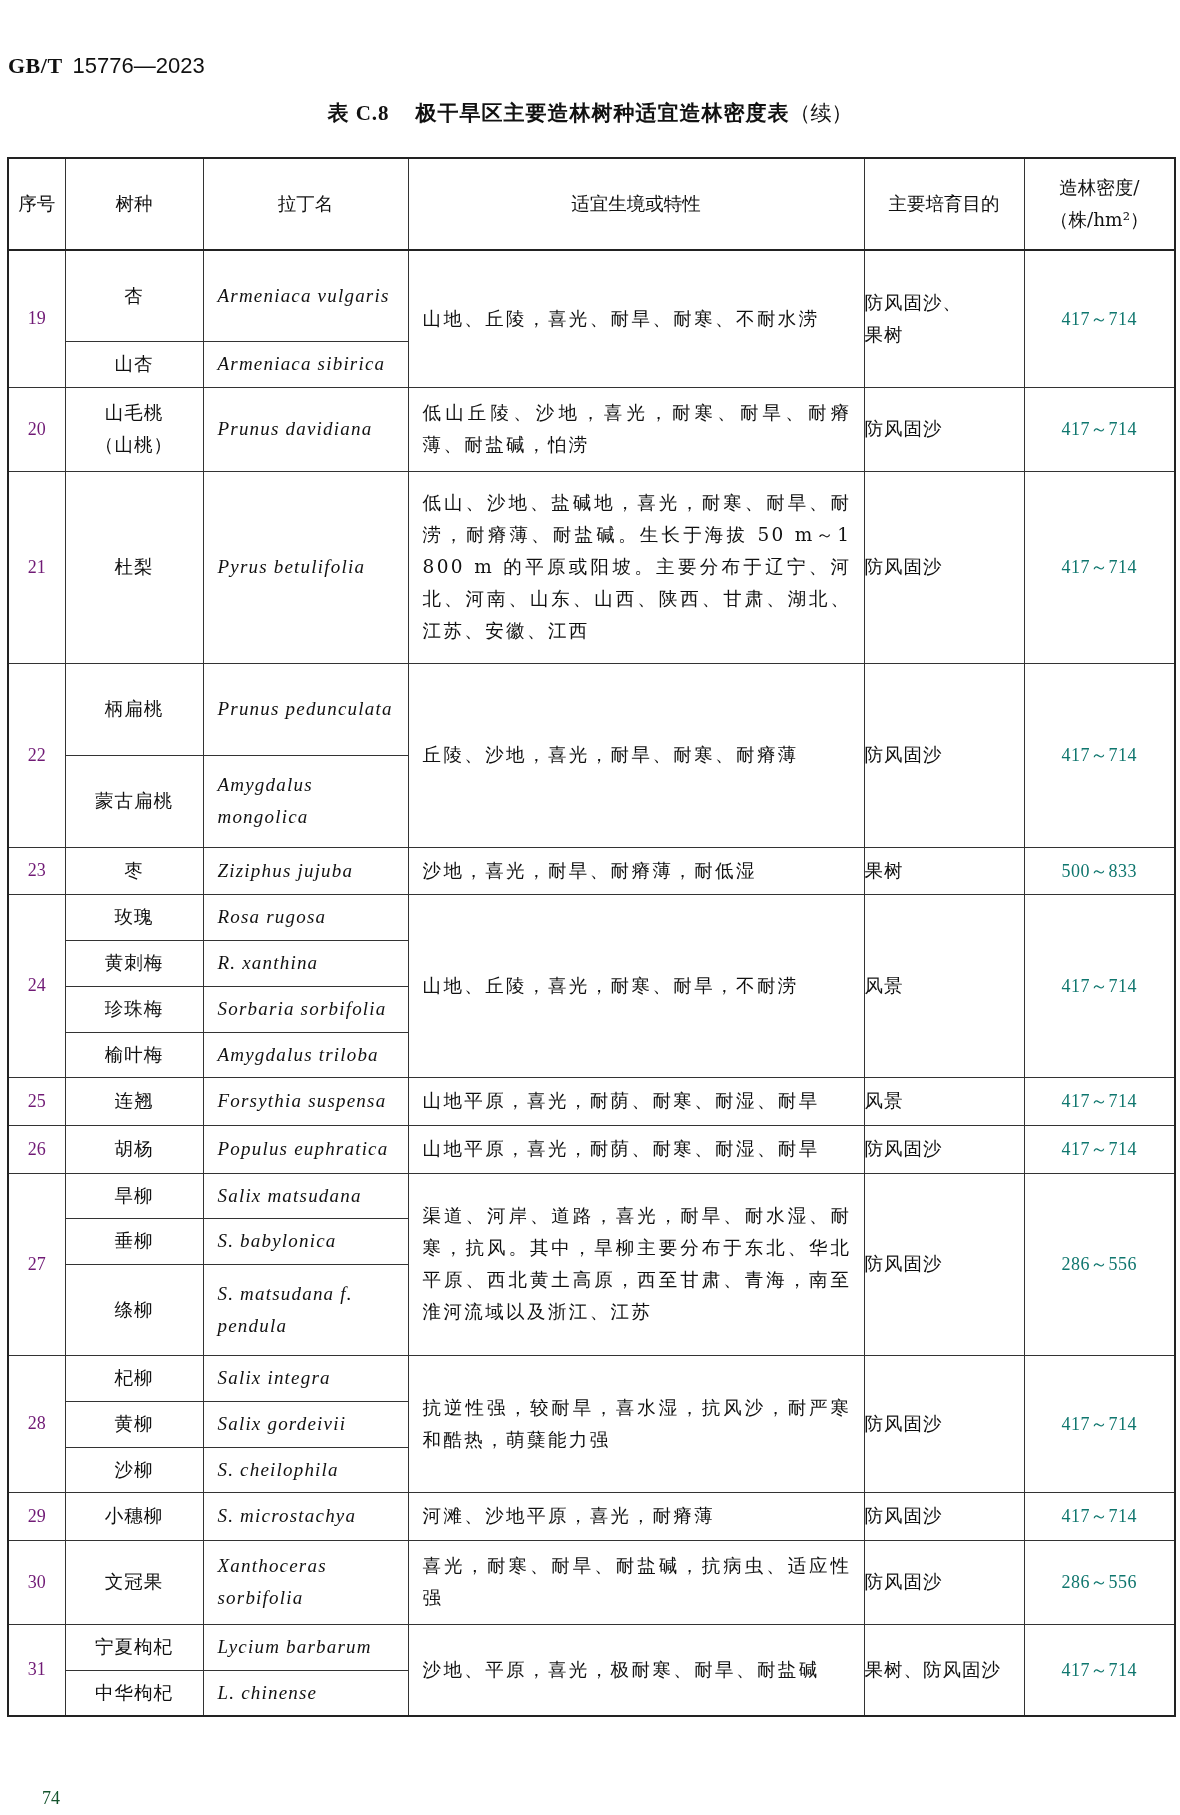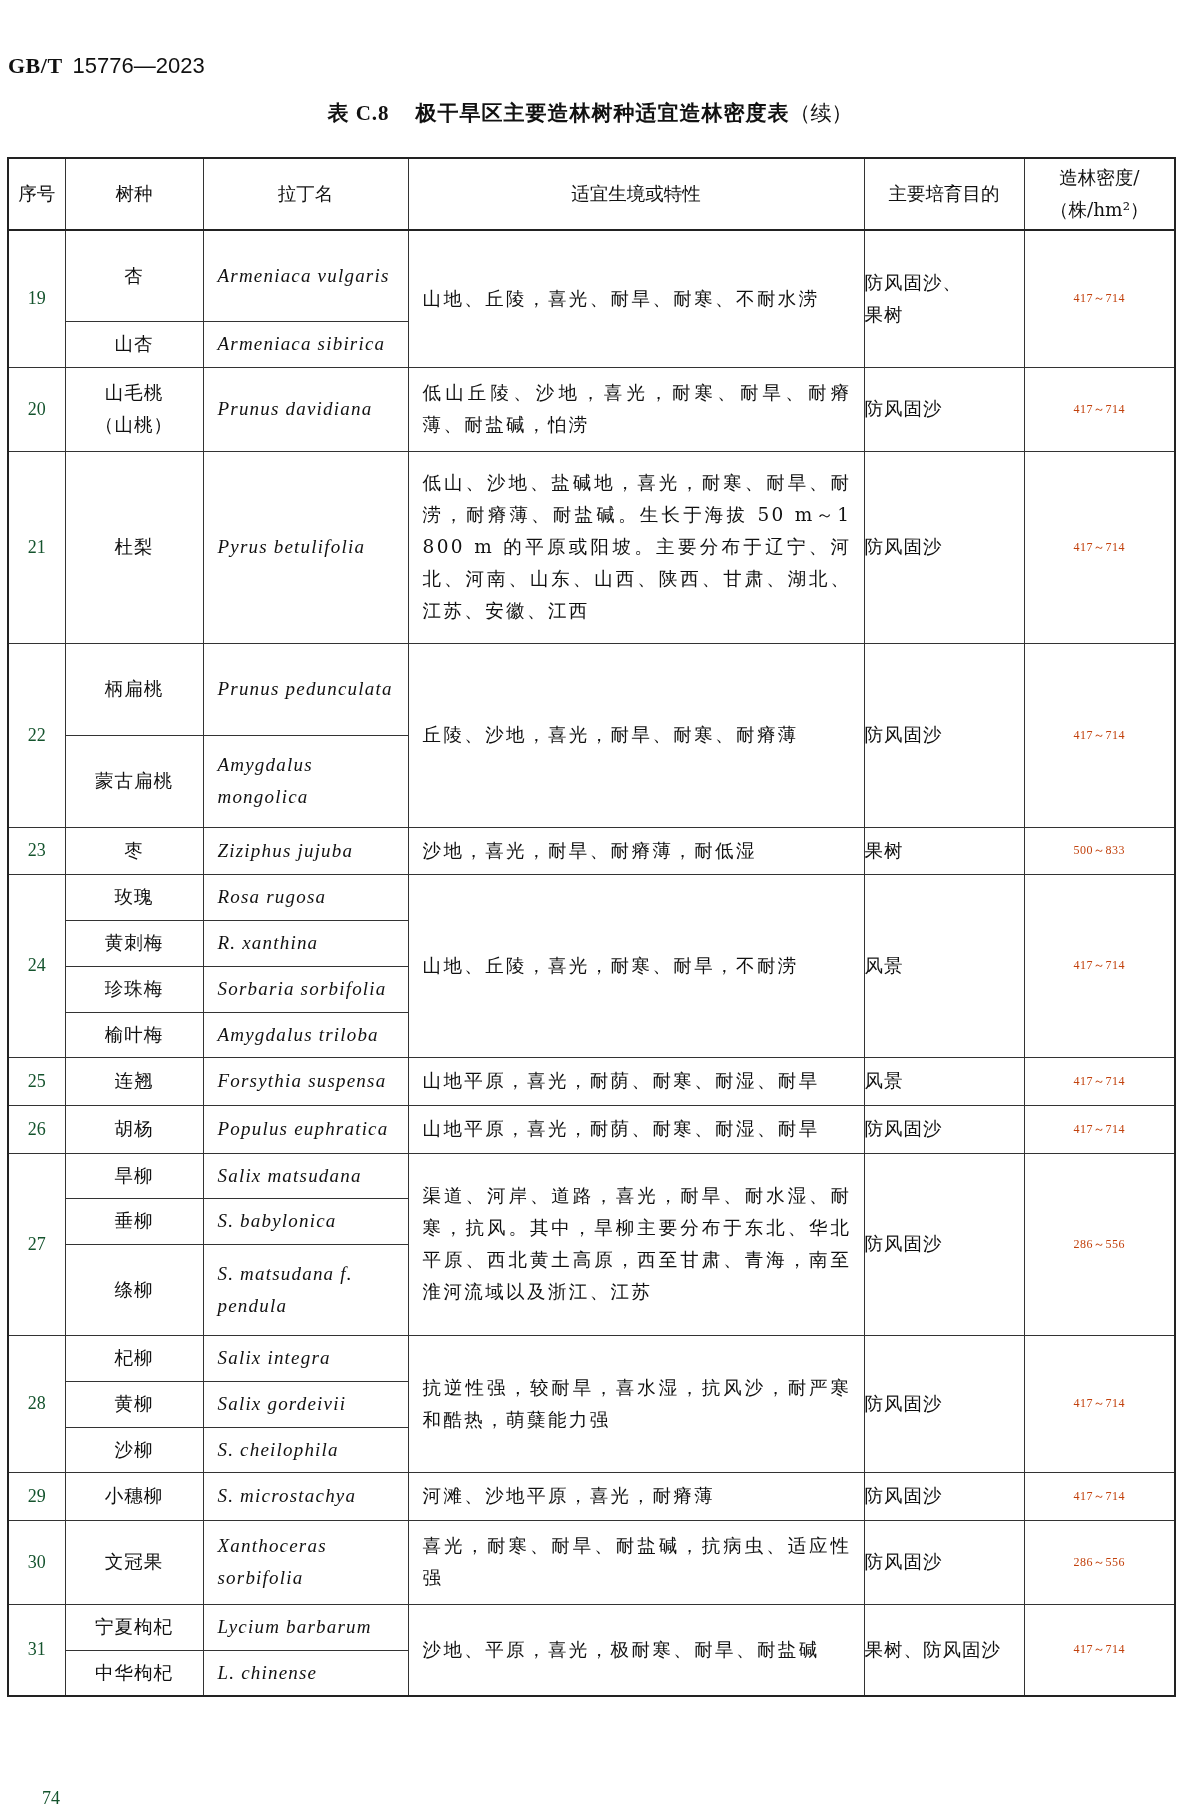--- a/index.html
+++ b/index.html
@@ -7,29 +7,29 @@
   .std-header { position: absolute; left: 8px; top: 4px; font-size: 22px; line-height: 30px; white-space: nowrap; margin-top: 47px; }
   .std-prefix { font-family: "Liberation Serif", "DejaVu Serif", serif; font-weight: bold; letter-spacing: 0.5px; }
   .std-number { font-family: "Liberation Sans", "DejaVu Sans", sans-serif; margin-left: 10px; }
   .table-title { position: absolute; left: 0; width: 1180px; top: 98px; text-align: center;
     font-family: "DejaVu Sans", "Liberation Sans", sans-serif; font-weight: bold; font-size: 21px; line-height: 30px; letter-spacing: 1px; }
   .table-title .tnum { margin-right: 26px; font-family: "Liberation Serif", "DejaVu Serif", serif; }
   .table-title .tcont { font-weight: normal; letter-spacing: 0; }
   table.main { position: absolute; left: 7px; top: 157px; width: 1167px; border-collapse: collapse; table-layout: fixed;
     border: 2px solid #222; font-family: "DejaVu Serif", "Liberation Serif", serif; font-size: 18px; }
   table.main td, table.main th { border: 1px solid #333; padding: 0; vertical-align: middle; overflow: hidden; }
-  table.main thead tr { height: 72px; }
+  table.main thead tr { height: 92px; }
   table.main thead th { font-weight: normal; text-align: center; font-size: 18.5px; line-height: 32px; border-bottom: 2px solid #222; }
-  .c-no { text-align: center; font-family: "Liberation Serif", "DejaVu Serif", serif; font-size: 18px; color: #14532d; }
+  .c-no { text-align: center; font-family: "Liberation Serif", "DejaVu Serif", serif; font-size: 18px; color: #701a75; }
   .c-sp { text-align: center; font-size: 18.5px; line-height: 32px; letter-spacing: 1px; }
   .c-lat { text-align: left; padding-left: 14px !important; padding-right: 6px !important; font-style: italic;
     font-family: "Liberation Serif", "DejaVu Serif", serif; font-size: 19px; line-height: 32px; letter-spacing: 1.2px; }
   .c-hab { text-align: justify; padding: 0 12px 0 14px !important; font-size: 18.5px; line-height: 32px; letter-spacing: 2.4px; }
   .c-pur { font-size: 18.5px; line-height: 32px; letter-spacing: 1px; }
-  .c-den { text-align: center; font-family: "Liberation Serif", "DejaVu Serif", serif; font-size: 12px; color: #c2410c; letter-spacing: 0.5px; }
+  .c-den { text-align: center; font-family: "Liberation Serif", "DejaVu Serif", serif; font-size: 18px; color: #0f766e; letter-spacing: 0.5px; }
   .page-number { position: absolute; left: 42px; top: 1788px; font-family: "Liberation Serif", "DejaVu Serif", serif; font-size: 18px; color: #14532d; }
 </style>
 </head>
 <body>
 
 <div class="std-header">
   <span class="std-prefix">GB/T</span><span class="std-number">15776—2023</span>
 </div>
 
 <div class="table-title">

